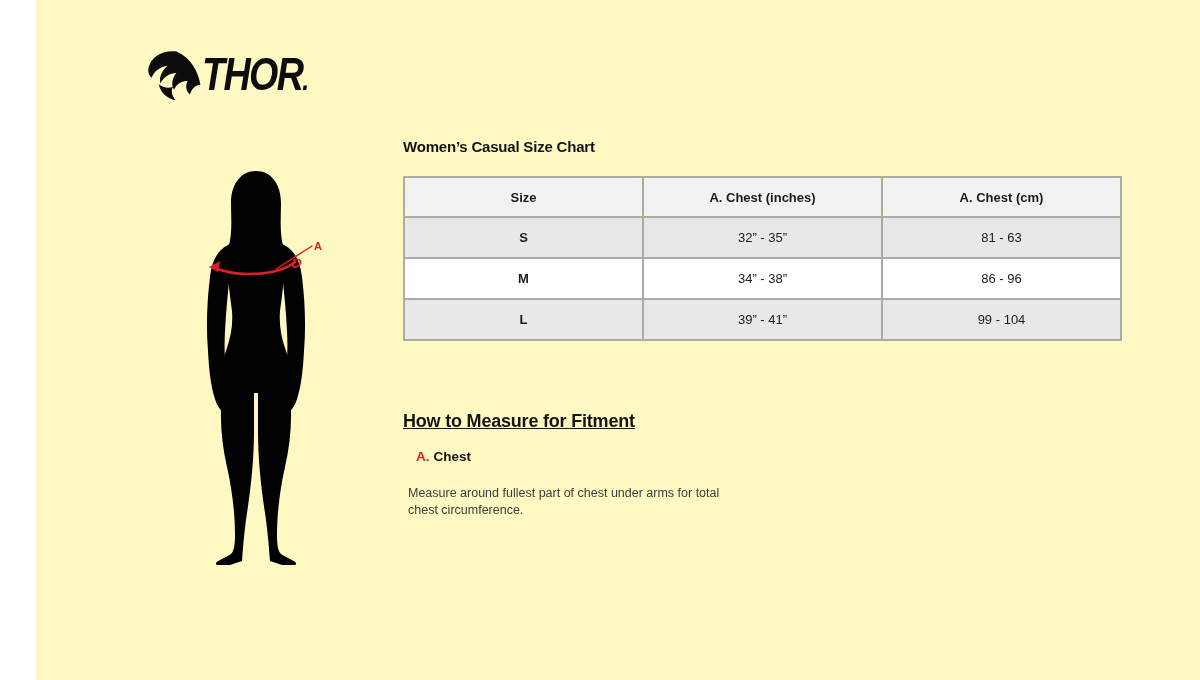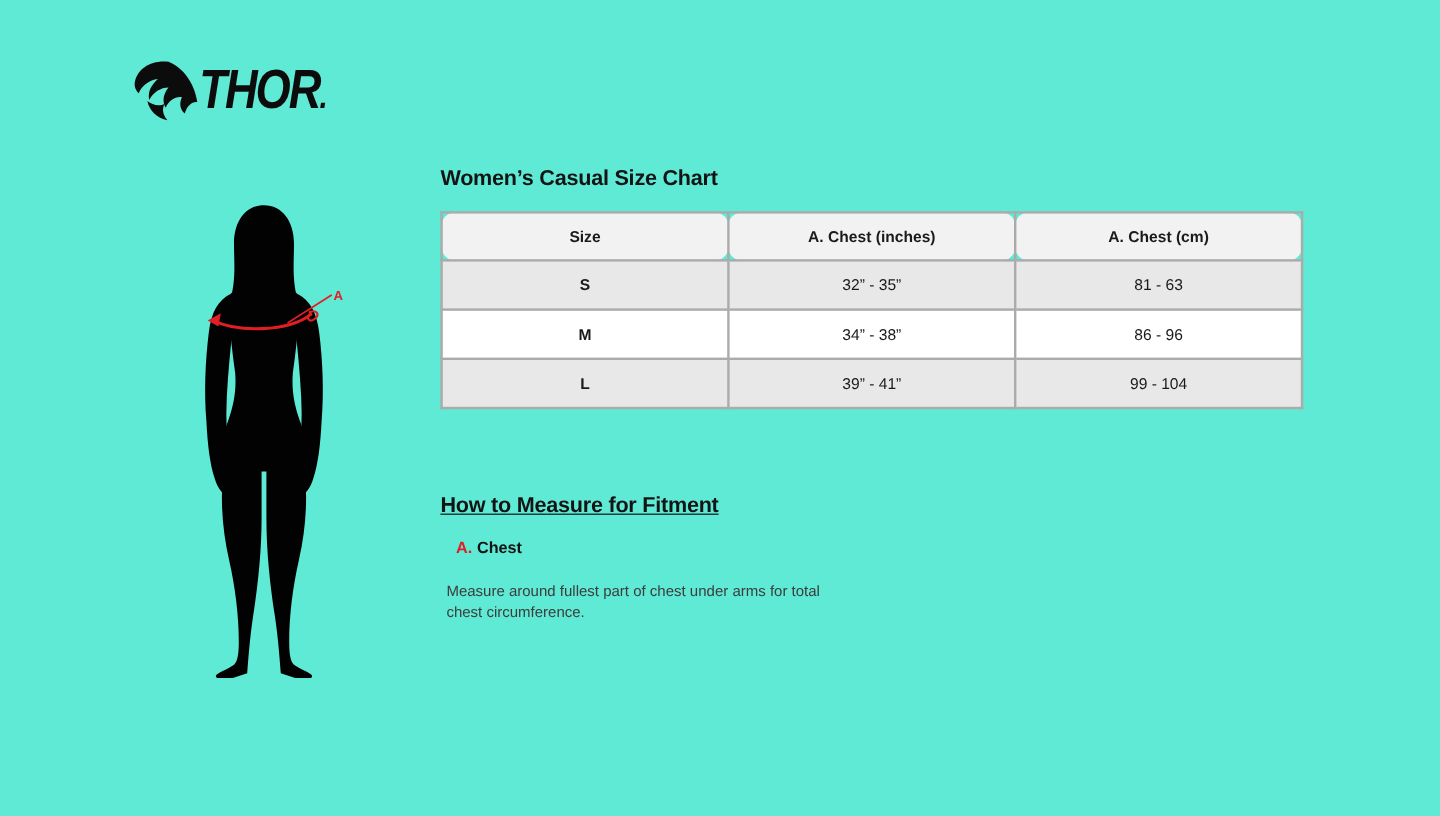--- a/index.html
+++ b/index.html
@@ -10,42 +10,42 @@
     --ink:#1a1a1a;
   }
   *{margin:0;padding:0;box-sizing:border-box;}
   html,body{background:#fff;}
   body{
     font-family:"Liberation Sans", sans-serif;
     color:var(--ink);
     width:1200px;height:680px;
     position:relative;overflow:hidden;
   }
-  .page{position:absolute;inset:0;background:#5eead4;}
+  .page{position:absolute;inset:0;background:#fef9c3;margin-left:36px;}
 
   
   .logo{position:absolute;left:110px;top:46px;display:flex;align-items:center;height:62px;}
   .logo-icon{width:56px;height:56px;}
   .logo-text{
     font-size:46px;font-weight:bold;font-style:italic;
     letter-spacing:-2px;color:#0c0c0c;
     transform:scaleX(0.82);transform-origin:left center;
     line-height:62px;white-space:nowrap;
   }
   .logo-dot{font-style:italic;font-weight:bold;font-size:30px;}
 
   
   .figure-wrap{position:absolute;left:140px;top:165px;width:200px;height:400px;}
   .figure-wrap svg{width:100%;height:100%;display:block;}
   .ann-label{font-family:"Liberation Sans",sans-serif;font-weight:bold;font-size:11px;}
 
   
   .chart-title{
     position:absolute;left:367px;top:138px;
-    font-size:18px;font-weight:bold;color:#141414;letter-spacing:-0.2px;
+    font-size:15px;font-weight:bold;color:#141414;letter-spacing:-0.2px;
   }
   table.size-table{
     position:absolute;left:367px;top:176px;width:719px;
     border-collapse:collapse;table-layout:fixed;
     font-size:13px;color:var(--ink);
   }
   .size-table th,.size-table td{
     border:2px solid var(--border);
     text-align:center;vertical-align:middle;
     padding:0;

